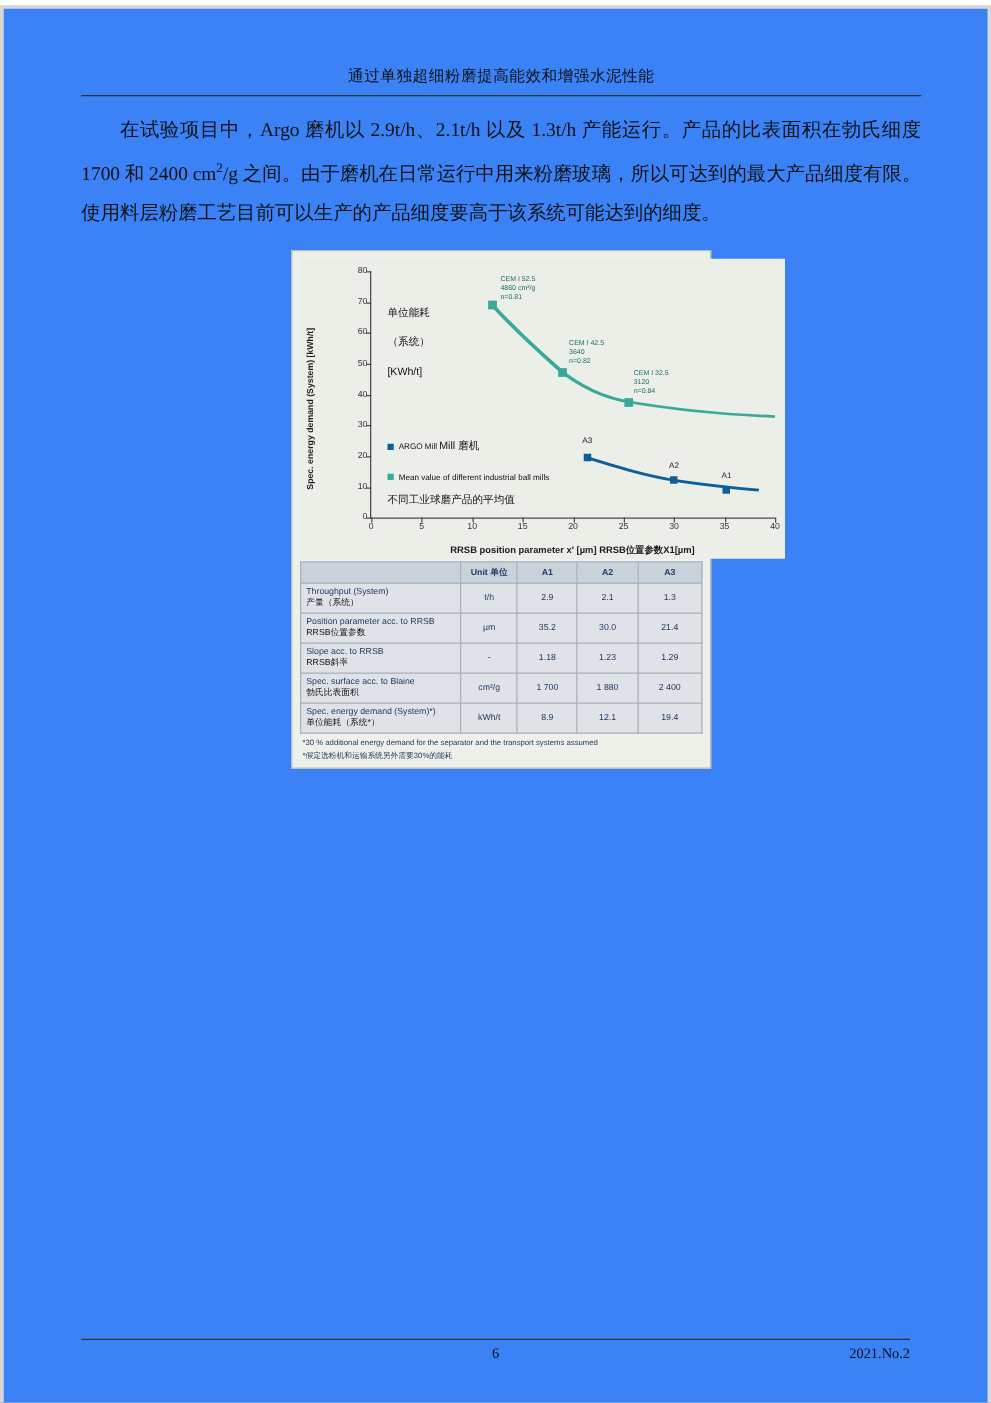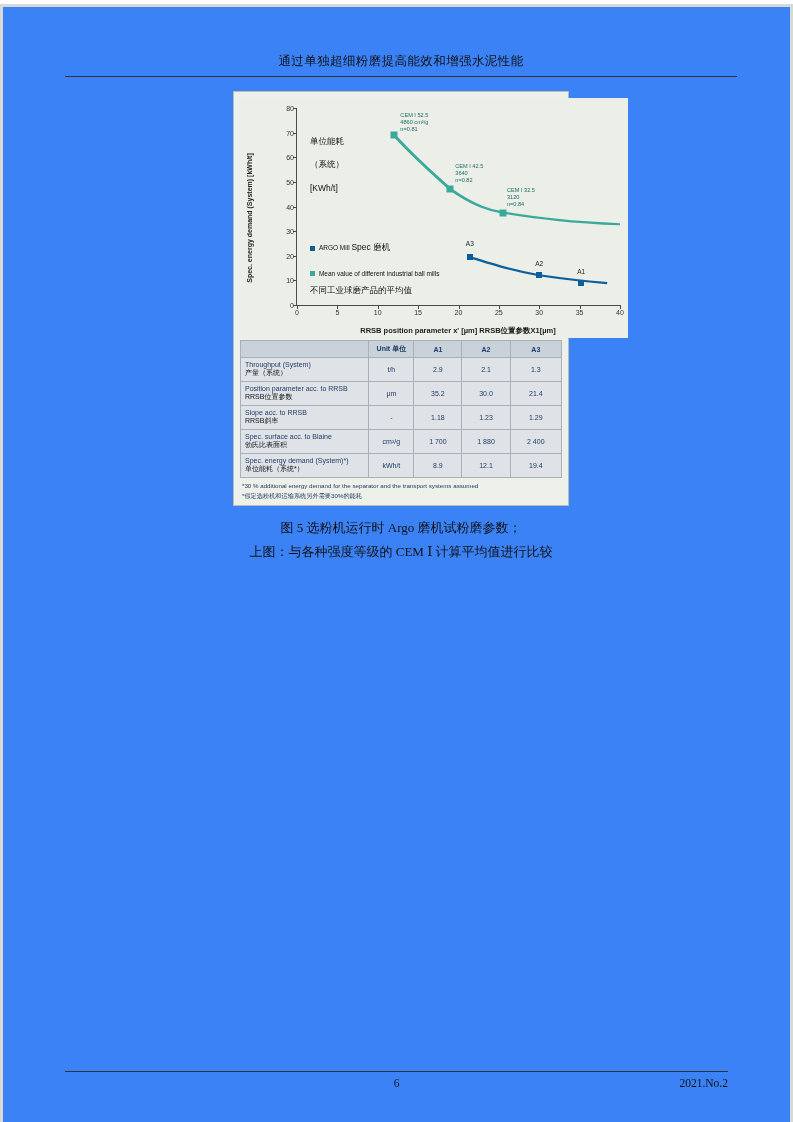--- a/index.html
+++ b/index.html
@@ -251,20 +251,23 @@
 </style>
 </head>
 <body>
 
 <div class="page">
 
   <div class="inner">
 
     <div class="running-head">通过单独超细粉磨提高能效和增强水泥性能</div>
 
+    <p class="body-text">
+      <span>在试验项目中，Argo 磨机以 2.9t/h、2.1t/h 以及 1.3t/h 产能运行。产品的比表面积在勃氏细度 1700 和 2400 cm<sup>2</sup>/g 之间。由于磨机在日常运行中用来粉磨玻璃，所以可达到的最大产品细度有限。使用料层粉磨工艺目前可以生产的产品细度要高于该系统可能达到的细度。</span>
+    </p>
 
 
     <div class="figure-wrap">
       <div class="figure">
 
         <div class="chart-area">
 
           <div class="ylabel">Spec. energy demand (System) [kWh/t]</div>
 
           <div class="plot">
@@ -332,21 +335,21 @@
             <div class="ptlabel" style="left:53.5%; top:67%;">A3</div>
             <div class="ptlabel" style="left:75%; top:77%;">A2</div>
             <div class="ptlabel" style="left:88%; top:81%;">A1</div>
 
             <div class="cn-annot" style="left:4%; top:14%;">单位能耗</div>
             <div class="cn-annot" style="left:4%; top:26%;">（系统）</div>
             <div class="cn-annot" style="left:4%; top:38%;">[KWh/t]</div>
 
             <div class="legend" style="left:4%; top:68%;">
               <span class="sq"></span>ARGO Mill
-              <span class="cn-annot" style="position:static;">Spec 磨机</span>
+              <span class="cn-annot" style="position:static;">Mill 磨机</span>
             </div>
             <div class="legend" style="left:4%; top:82%;">
               <span class="dia"></span>Mean value of different industrial ball mills
             </div>
             <div class="cn-annot" style="left:4%; top:90%;">不同工业球磨产品的平均值</div>
           </div>
 
           <div class="xlabel">RRSB position parameter x' [µm]  RRSB位置参数X1[µm]</div>
         </div>
 
@@ -415,24 +418,20 @@
         </table>
 
         <div class="table-note">
           <div>*30 % additional energy demand for the separator and the transport systems assumed</div>
           <div>*假定选粉机和运输系统另外需要30%的能耗</div>
         </div>
 
       </div>
     </div>
 
-    <div class="caption">
-      <div>图 5  选粉机运行时 Argo 磨机试粉磨参数；</div>
-      <div>上图：与各种强度等级的 CEM Ⅰ 计算平均值进行比较</div>
-    </div>
 
 
   </div>
 
   <div class="footer">
     <span class="pageno">6</span>
     <span class="issue">2021.No.2</span>
   </div>
 
 </div>

